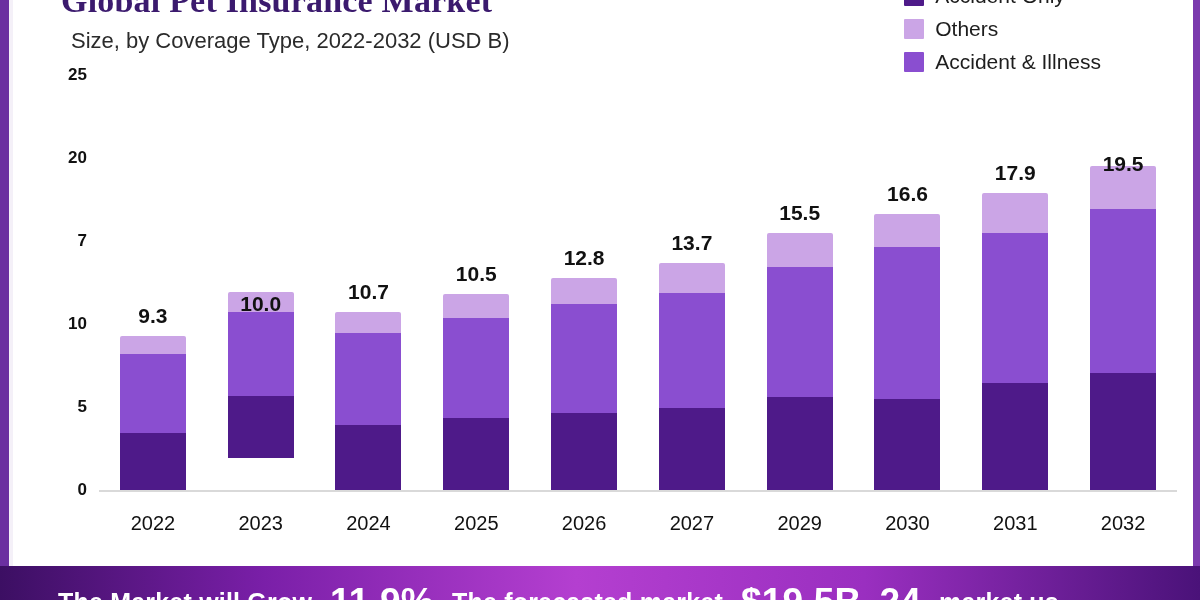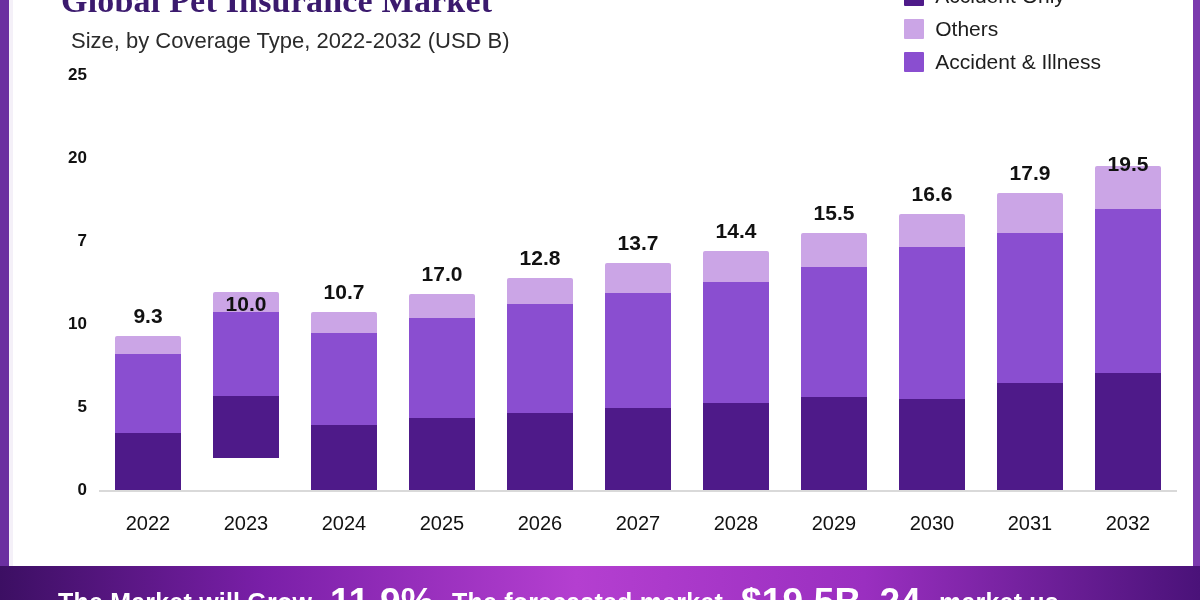--- a/index.html
+++ b/index.html
@@ -180,21 +180,21 @@
         <div class="bar-group" style="padding-bottom: 76px;">
           <div class="bar-total-label" style="top: 280.38px;">10.7</div>
           <div class="bar-stack">
             <div class="bar-seg" style="height: 21.0736px; background: rgb(203, 165, 230); border-top-left-radius: 2px; border-top-right-radius: 2px;"></div>
             <div class="bar-seg" style="height: 91.8205px; background: rgb(138, 78, 208);"></div>
             <div class="bar-seg" style="height: 64.7259px; background: rgb(78, 26, 137);"></div>
           </div>
           <div class="x-tick">2024</div>
         </div>
         <div class="bar-group" style="padding-bottom: 76px;">
-          <div class="bar-total-label" style="top: 262.12px;">17.0</div>
+          <div class="bar-total-label" style="top: 262.12px;">10.5</div>
           <div class="bar-stack">
             <div class="bar-seg" style="height: 23.9243px; background: rgb(203, 165, 230); border-top-left-radius: 2px; border-top-right-radius: 2px;"></div>
             <div class="bar-seg" style="height: 100.183px; background: rgb(138, 78, 208);"></div>
             <div class="bar-seg" style="height: 71.7728px; background: rgb(78, 26, 137);"></div>
           </div>
           <div class="x-tick">2025</div>
         </div>
         <div class="bar-group" style="padding-bottom: 76px;">
           <div class="bar-total-label" style="top: 245.52px;">12.8</div>
           <div class="bar-stack">
@@ -205,29 +205,20 @@
           <div class="x-tick">2026</div>
         </div>
         <div class="bar-group" style="padding-bottom: 76px;">
           <div class="bar-total-label" style="top: 230.58px;">13.7</div>
           <div class="bar-stack">
             <div class="bar-seg" style="height: 30.8117px; background: rgb(203, 165, 230); border-top-left-radius: 2px; border-top-right-radius: 2px;"></div>
             <div class="bar-seg" style="height: 114.444px; background: rgb(138, 78, 208);"></div>
             <div class="bar-seg" style="height: 82.1646px; background: rgb(78, 26, 137);"></div>
           </div>
           <div class="x-tick">2027</div>
-        </div>
-        <div class="bar-group" style="padding-bottom: 76px;">
-          <div class="bar-total-label" style="top: 218.96px;">14.4</div>
-          <div class="bar-stack">
-            <div class="bar-seg" style="height: 30.9867px; background: rgb(203, 165, 230); border-top-left-radius: 2px; border-top-right-radius: 2px;"></div>
-            <div class="bar-seg" style="height: 120.996px; background: rgb(138, 78, 208);"></div>
-            <div class="bar-seg" style="height: 87.0578px; background: rgb(78, 26, 137);"></div>
-          </div>
-          <div class="x-tick">2028</div>
         </div>
         <div class="bar-group" style="padding-bottom: 76px;">
           <div class="bar-total-label" style="top: 200.7px;">15.5</div>
           <div class="bar-stack">
             <div class="bar-seg" style="height: 34.0109px; background: rgb(203, 165, 230); border-top-left-radius: 2px; border-top-right-radius: 2px;"></div>
             <div class="bar-seg" style="height: 130.129px; background: rgb(138, 78, 208);"></div>
             <div class="bar-seg" style="height: 93.1603px; background: rgb(78, 26, 137);"></div>
           </div>
           <div class="x-tick">2029</div>
         </div>

